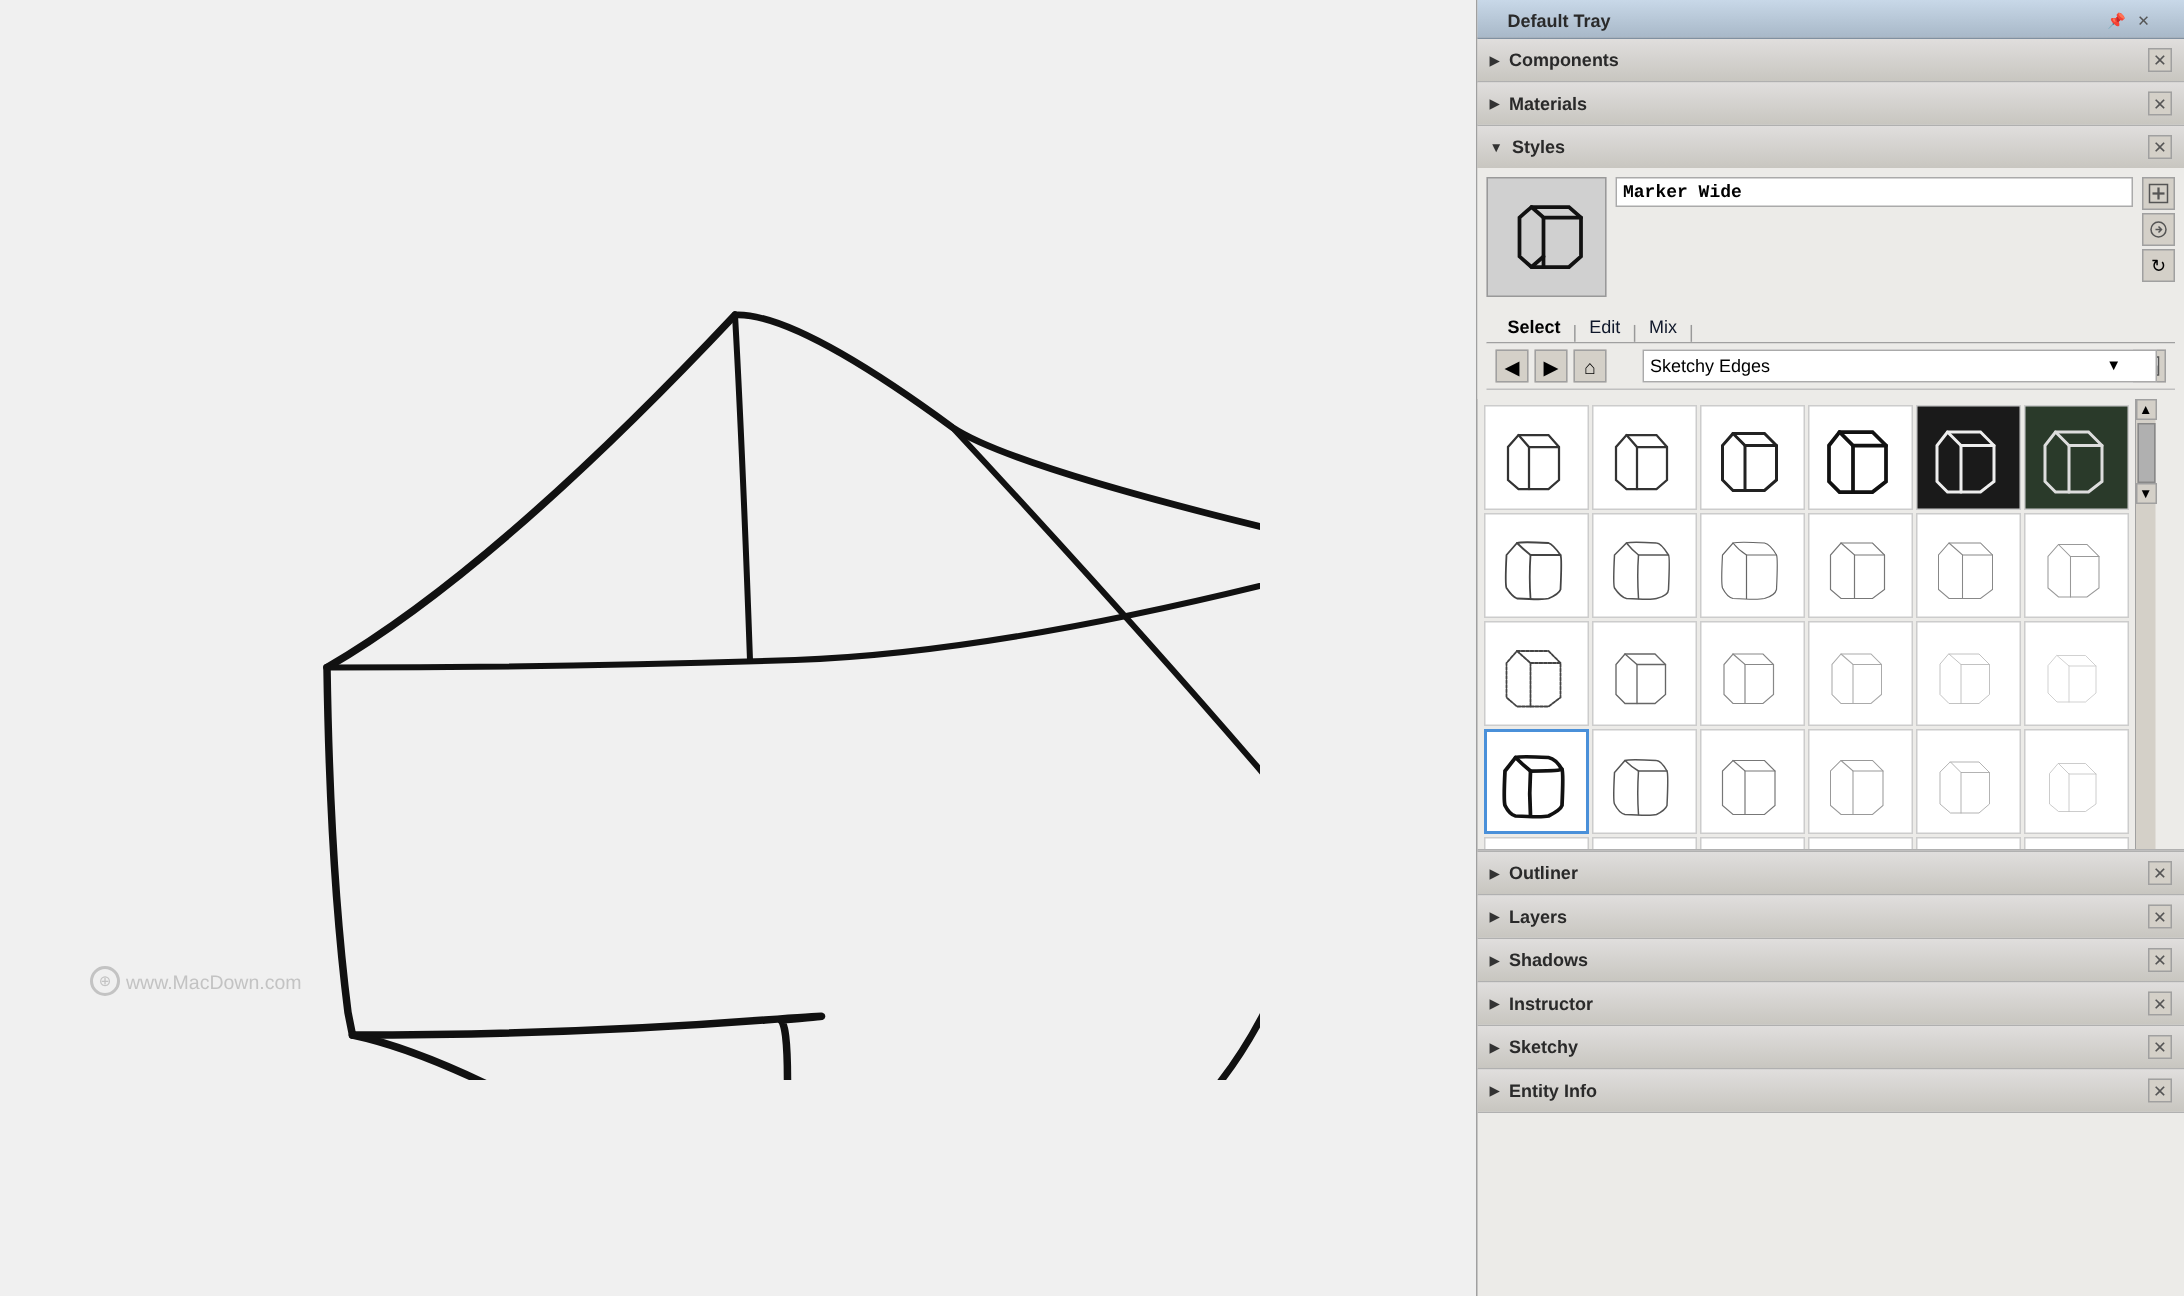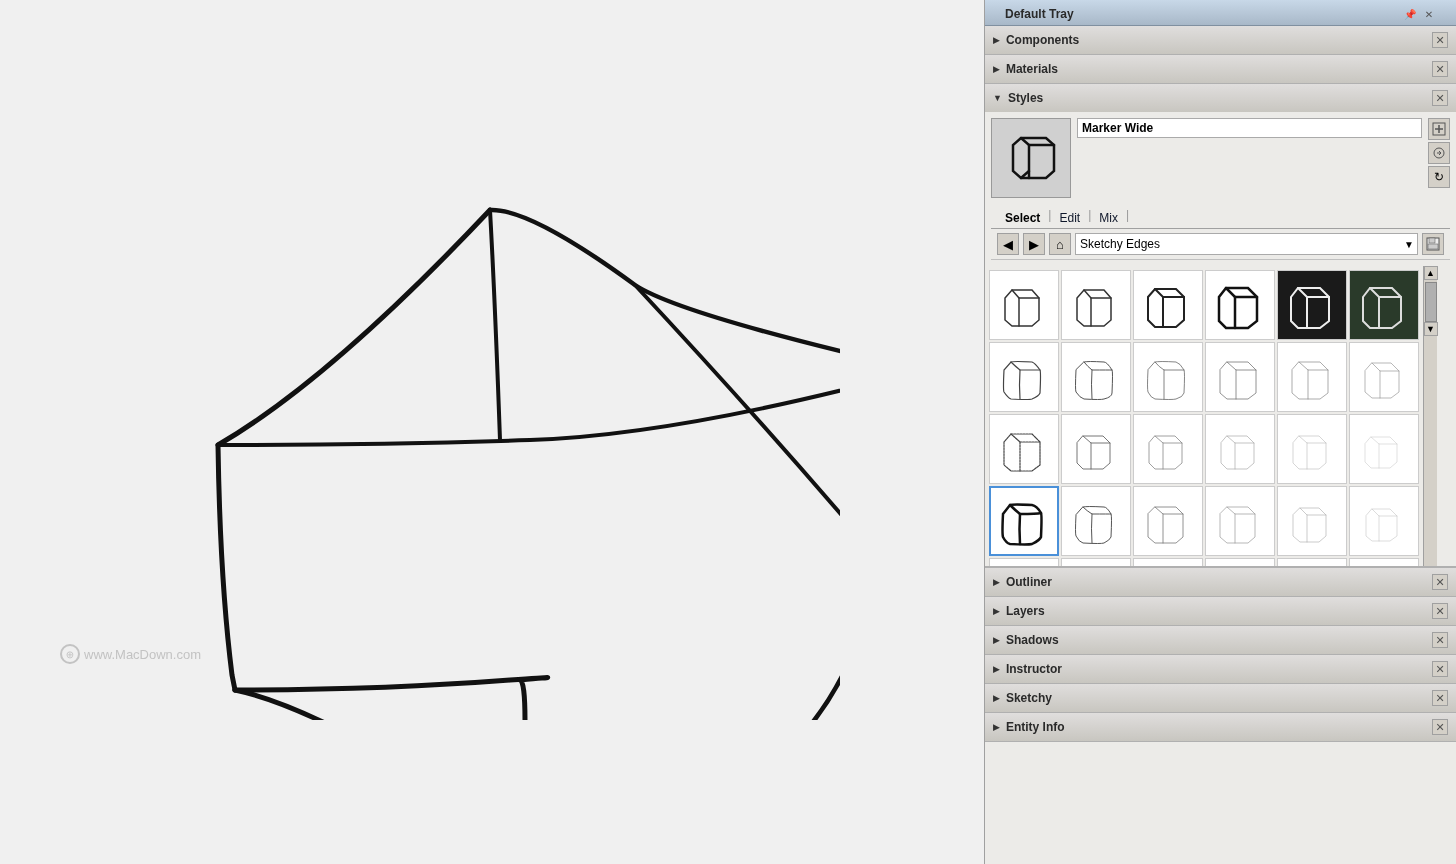--- a/index.html
+++ b/index.html
@@ -157,20 +157,21 @@
       flex: 1;
       display: flex;
       flex-direction: column;
       gap: 4px;
     }
 
     .style-name-bar {
       display: flex;
       align-items: flex-start;
       gap: 4px;
+      font-family: Liberation Mono, monospace;
     }
 
     .style-name {
       flex: 1;
       background: white;
       border: 1px solid #aaa;
       padding: 2px 4px;
       font-size: 12px;
       font-weight: bold;
     }
@@ -193,21 +194,21 @@
       background: #d4d0c8;
       border: 1px solid #a0a0a0;
       display: flex; align-items: center; justify-content: center;
       cursor: pointer;
       font-size: 12px;
     }
 
     
     .tabs-bar {
       display: flex;
-      align-items: flex-start;
+      align-items: flex-end;
       padding: 4px 6px 0;
       gap: 0;
       border-bottom: 1px solid #a0a0a0;
       background: #ecebe8;
     }
 
     .tab {
       padding: 3px 8px;
       font-size: 12px;
       cursor: pointer;
@@ -249,20 +250,21 @@
     }
 
     .nav-dropdown-wrapper select {
       width: 100%;
       height: 22px;
       appearance: none;
       background: white;
       border: 1px solid #aaa;
       padding: 0 4px;
       font-size: 12px;
+      margin-left: 20px;
     }
 
     .dropdown-arrow {
       position: absolute;
       right: 4px; top: 50%;
       transform: translateY(-50%);
       font-size: 10px;
       pointer-events: none;
     }
 

